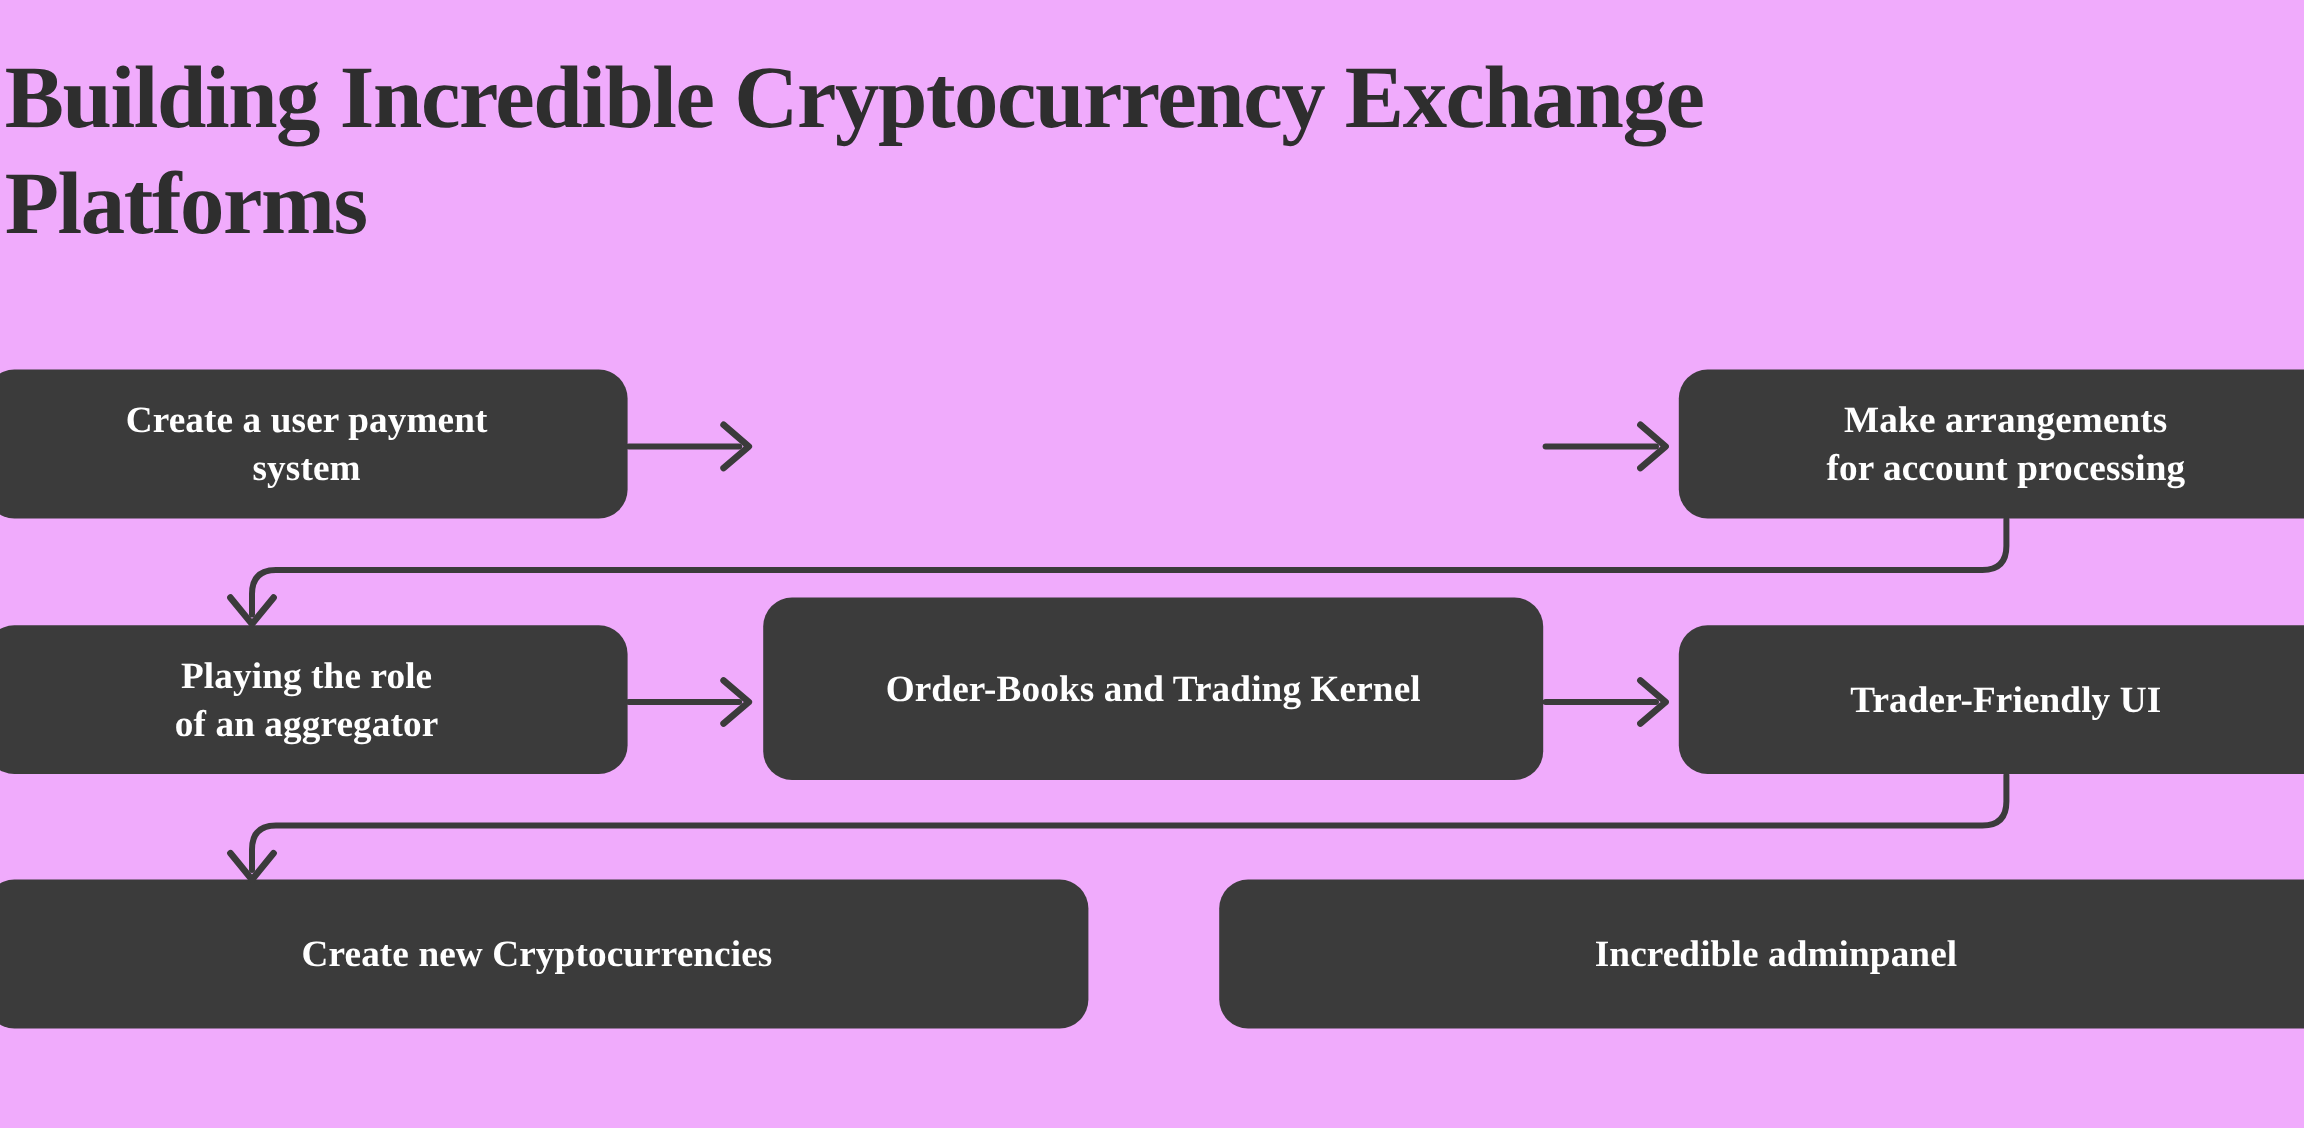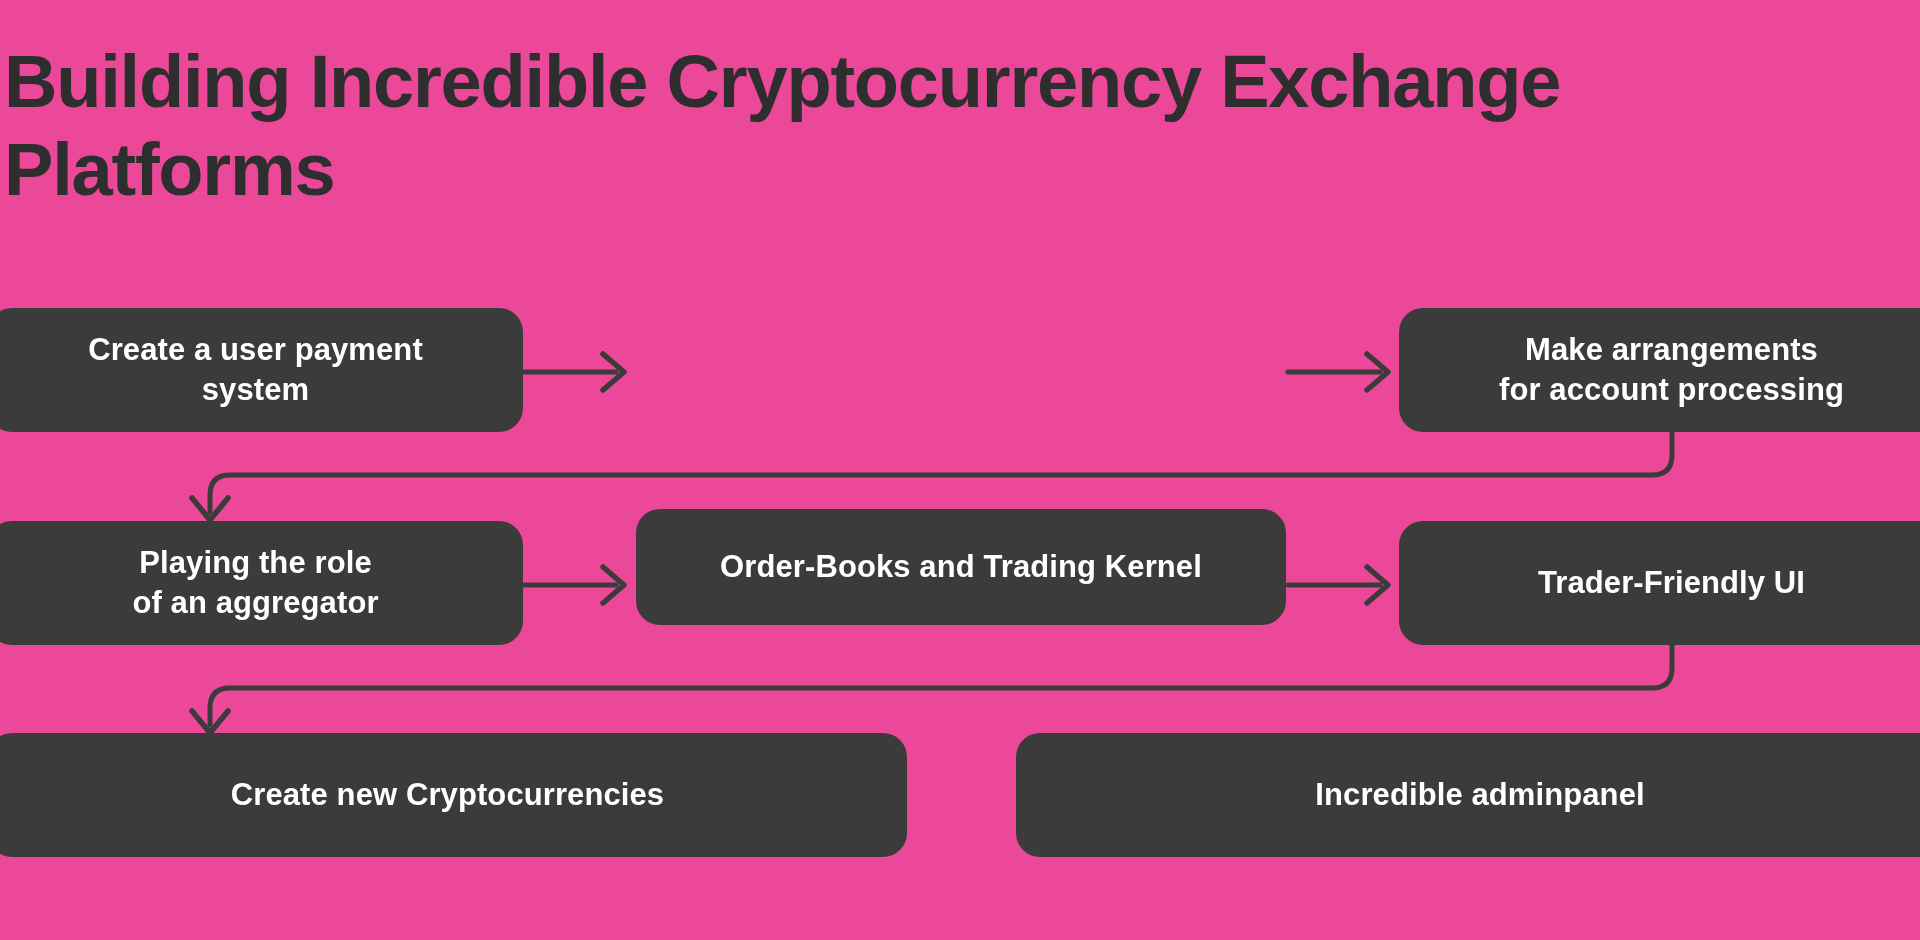--- a/index.html
+++ b/index.html
@@ -13,21 +13,22 @@
     height: 940px;
     overflow: hidden;
     font-family: "Liberation Sans", "DejaVu Sans", sans-serif;
     -webkit-font-smoothing: antialiased;
   }
 
   #canvas {
     position: relative;
     width: 1920px;
     height: 940px;
-    background: #ec4899;
+    background: #f0abfc;
+    font-family: Liberation Serif, serif;
   }
 
   
   .page-title {
     position: absolute;
     left: 4px;
     top: 38px;
     width: 1900px;
     font-size: 74px;
     line-height: 88px;
@@ -99,21 +100,21 @@
   <div class="flow-box" style="left:1399px; top:308px; width:545px; height:124px;">
     <span class="box-label">Make arrangements
 for account processing</span>
   </div>
 
   <div class="flow-box" style="left:-12px; top:521px; width:535px; height:124px;">
     <span class="box-label">Playing the role
 of an aggregator</span>
   </div>
 
-  <div class="flow-box" style="left:636px; top:509px; width:650px; height:116px;">
+  <div class="flow-box" style="left:636px; top:498px; width:650px; height:152px;">
     <span class="box-label">Order-Books and Trading Kernel</span>
   </div>
 
   <div class="flow-box" style="left:1399px; top:521px; width:545px; height:124px;">
     <span class="box-label">Trader-Friendly UI</span>
   </div>
 
   <div class="flow-box" style="left:-12px; top:733px; width:919px; height:124px;">
     <span class="box-label">Create new Cryptocurrencies</span>
   </div>

